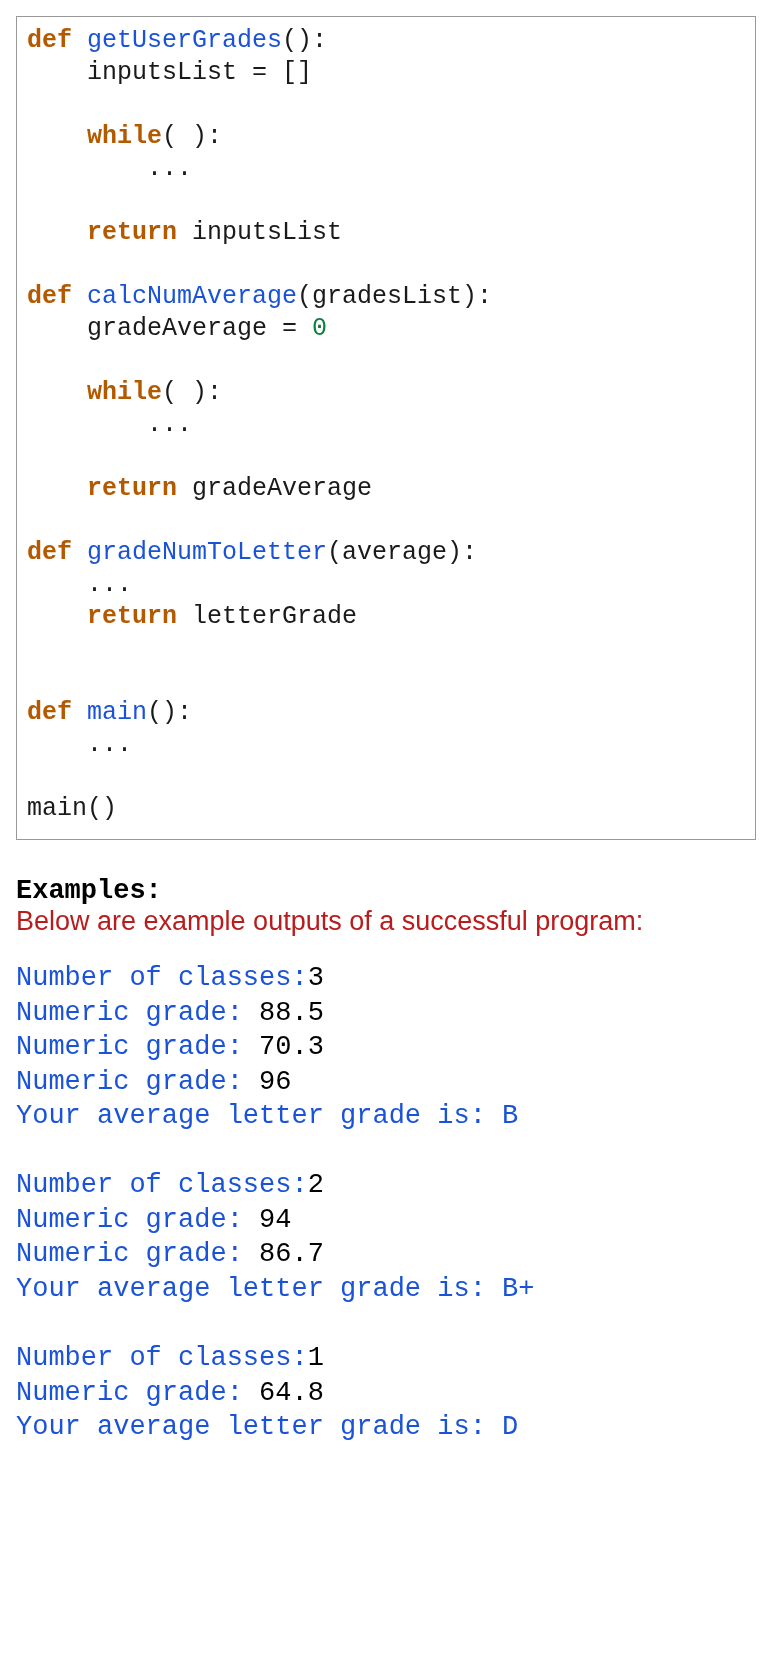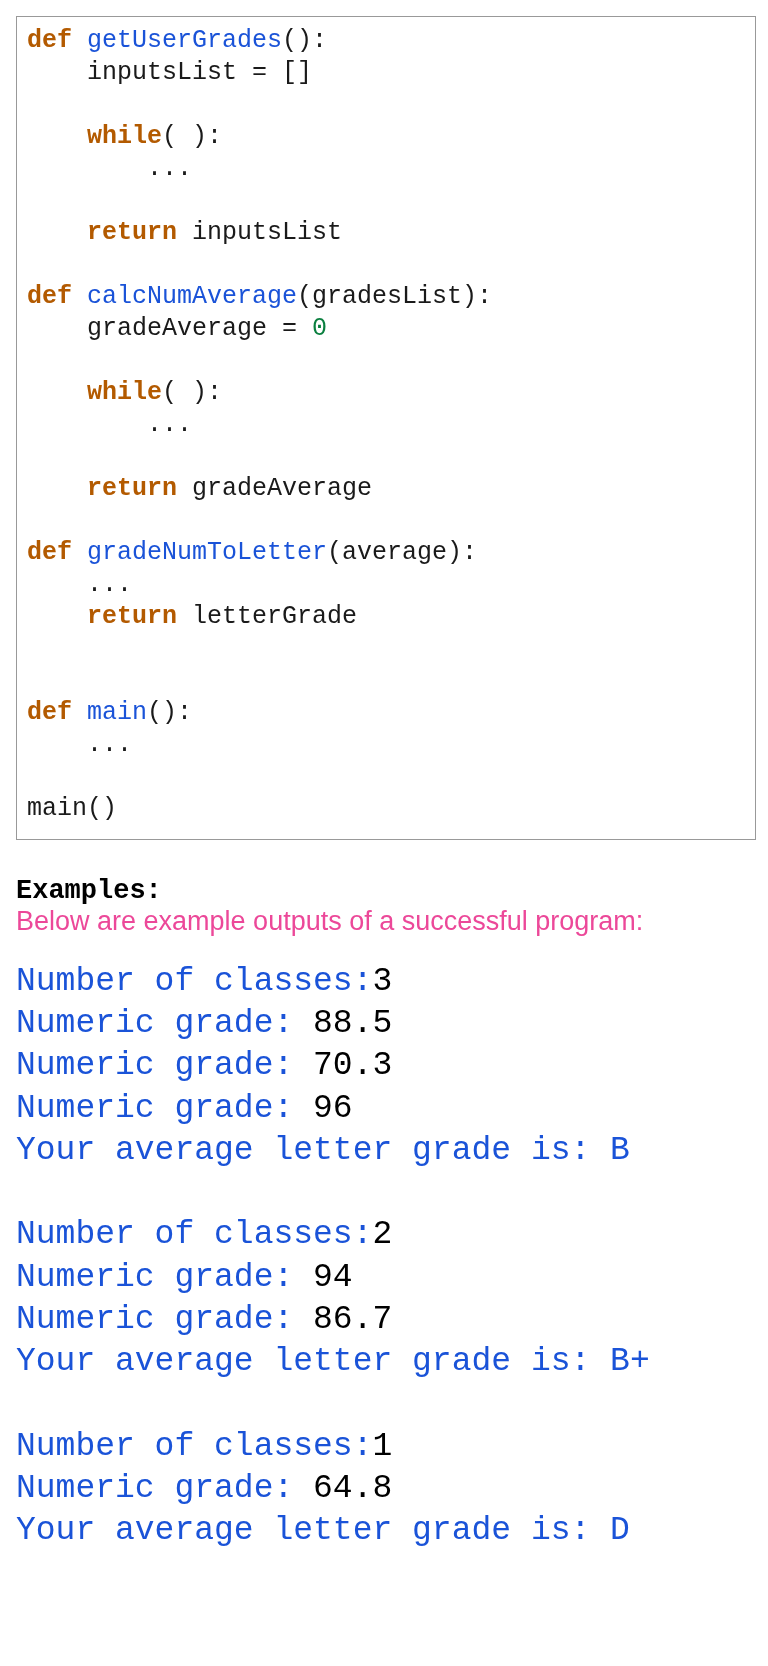--- a/index.html
+++ b/index.html
@@ -30,25 +30,25 @@
     font-weight: 700;
     font-size: 27px;
     margin: 0;
     color: #000;
   }
   .para {
     font-family: -apple-system, "Helvetica Neue", Arial, sans-serif;
     font-weight: 400;
     font-size: 27px;
     margin: 0 0 24px 0;
-    color: #ec4899;
+    color: #b91c1c;
   }
   .output {
     font-family: "Courier New", Courier, monospace;
-    font-size: 33px;
+    font-size: 27px;
     line-height: 1.28;
     white-space: pre;
     color: #000;
   }
   .prompt { color: #1a53d8; }  
   .userval { color: #000; }
 </style>
 </head>
 <body>
 

